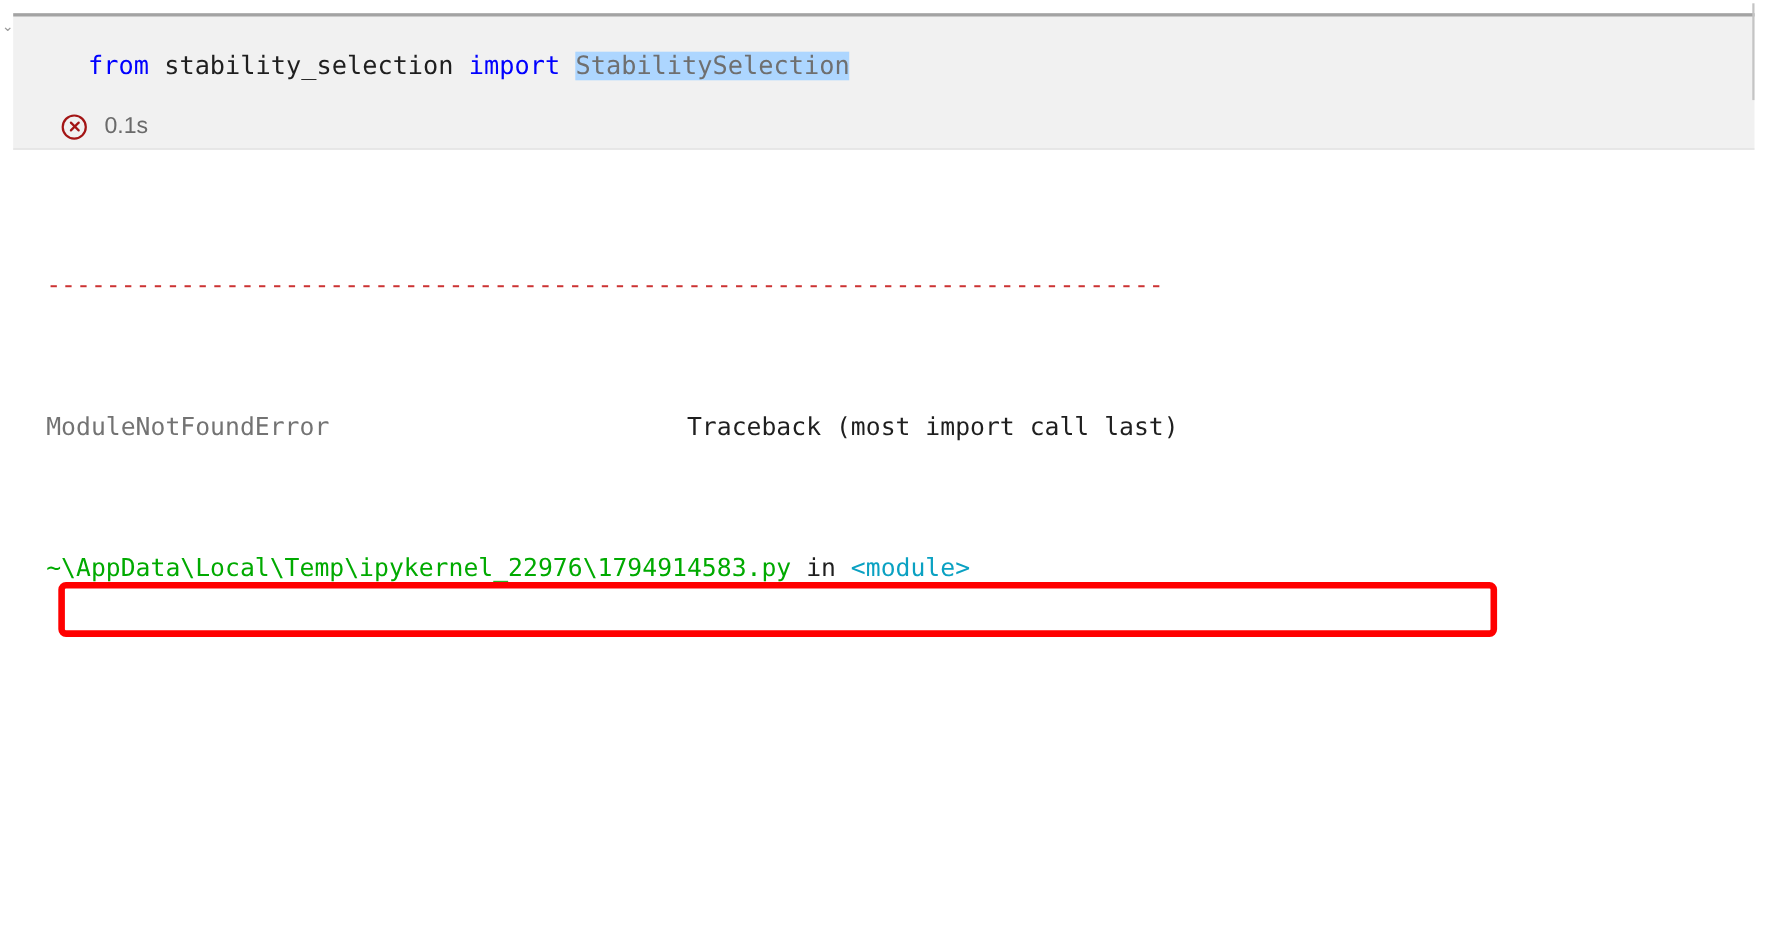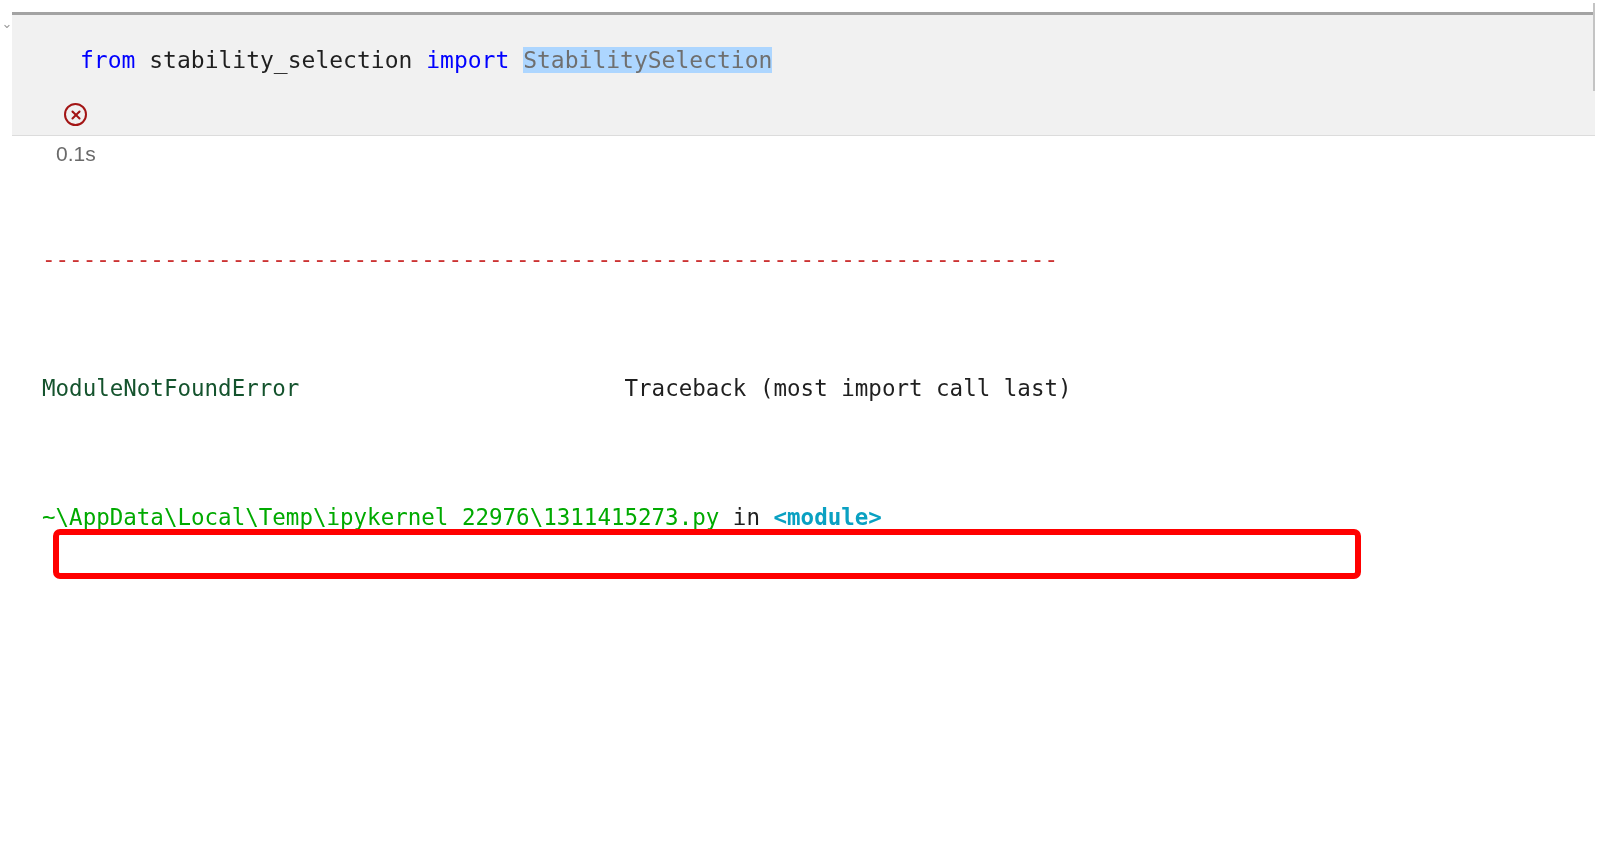--- a/index.html
+++ b/index.html
@@ -72,21 +72,20 @@
     color: #6f6f6f;
   }
 
   .cell-status {
     position: absolute;
     left: 44px;
     top: 88px;
     display: flex;
     align-items: center;
     gap: 16px;
-    flex-direction: column;
   }
   .error-circle-icon {
     width: 23px;
     height: 23px;
     border: 2px solid #a31515;
     border-radius: 50%;
     position: relative;
     box-sizing: border-box;
   }
   .error-circle-icon::before,
@@ -115,23 +114,23 @@
     top: 146px;
     font-family: "DejaVu Sans Mono", "Liberation Mono", monospace;
     font-size: 22.5px;
     line-height: 32.3px;
     white-space: pre;
     color: #1f1f1f;
     letter-spacing: 0px;
   }
   .traceback .tb-line { display: block; height: 32.3px; }
 
-  .c-red    { color: #14532d; }
+  .c-red    { color: #737373; }
   .c-green  { color: #00aa00; }
-  .c-cyan   { color: #0aa1c2; font-weight: bold; }
+  .c-cyan   { color: #0aa1c2; }
   .c-black  { color: #1f1f1f; }
 
   .rule {
     color: #cc3333;
     letter-spacing: 0px;
   }
 
   
   .annotation-box {
     position: absolute;
@@ -162,21 +161,21 @@
       <div class="exec-time">0.1s</div>
     </div>
   </div>
 
   <div class="traceback">
 
     <span class="tb-line"><span class="rule">---------------------------------------------------------------------------</span></span>
 
     <span class="tb-line"><span class="c-red">ModuleNotFoundError</span><span>                        </span><span class="c-black">Traceback (most import call last)</span></span>
 
-    <span class="tb-line"><span class="c-green">~\AppData\Local\Temp\ipykernel_22976\1311415273.py</span><span class="c-black"> in </span><span class="c-cyan">&lt;module&gt;</span></span>
+    <span class="tb-line"><span class="c-green">~\AppData\Local\Temp\ipykernel_22976\1794914583.py</span><span class="c-black"> in </span><span class="c-cyan">&lt;module&gt;</span></span>
 
 
     <span class="tb-line"> </span>
 
     
 
     
 
     
 

